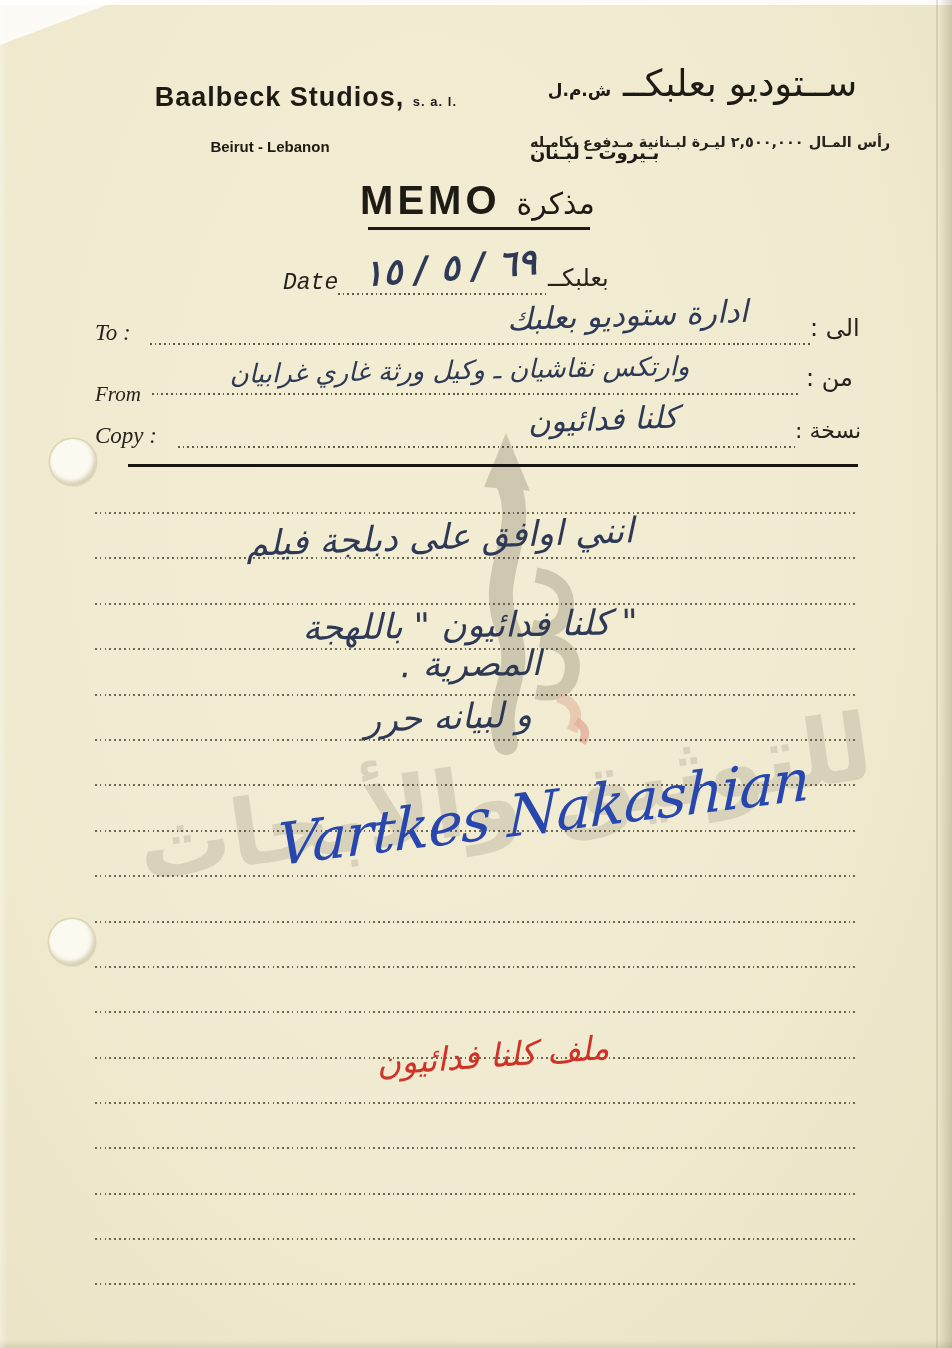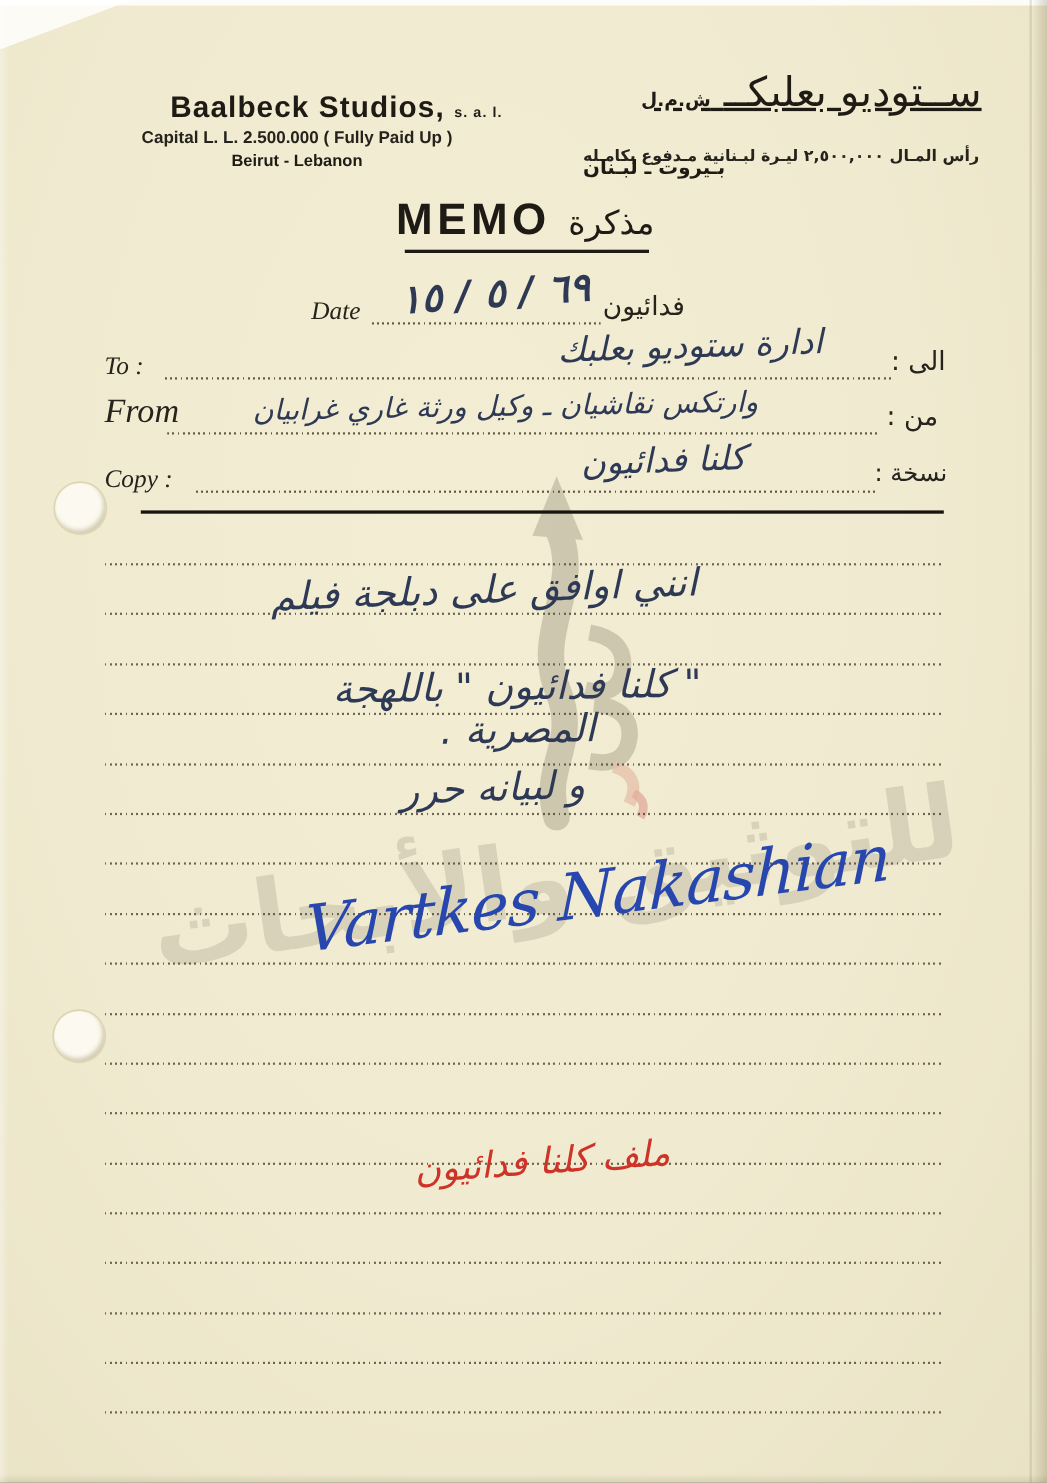--- a/index.html
+++ b/index.html
@@ -61,51 +61,49 @@
       <div class="abs ruled" style="left: 95px; top: 1193px; width: 763px;"></div>
       <div class="abs ruled" style="left: 95px; top: 1238px; width: 763px;"></div>
       <div class="abs ruled" style="left: 95px; top: 1283px; width: 763px;"></div>
     </div>
 
   <div class="abs z3" style="left:117px;top:82px;width:340px;text-align:right;font-weight:bold;font-size:27px;
               letter-spacing:1px;color:#1e1b15;white-space:nowrap;">
     <span>Baalbeck Studios,</span>
     <span style="font-size:13px;font-weight:bold;">s. a. l.</span>
   </div>
-  <div class="abs z3" style="left:100px;top:117px;width:340px;text-align:center;font-size:15.5px;font-weight:600;
-              color:#26231d;white-space:nowrap;">Capital L. L. 2.500.000 ( Fully Paid Up )</div>
   <div class="abs z3" style="left:100px;top:138px;width:340px;text-align:center;font-size:15px;font-weight:bold;color:#1e1b15;">Beirut - Lebanon</div>
 
-  <div class="abs z3 ar" style="left:540px;top:62px;width:395px;text-align:center;font-size:37px;line-height:1.2;
-              color:#1e1b15;white-space:nowrap;text-decoration:underline;">
+  <div class="abs z3 ar" style="left:505px;top:62px;width:395px;text-align:center;font-size:37px;line-height:1.2;
+              color:#1e1b15;white-space:nowrap;">
     <span>ســتوديو بعلبكــ</span>
     <span style="font-size:17px;font-weight:bold;">ش.م.ل</span>
   </div>
   <div class="abs z3 ar" style="left:530px;top:134px;width:385px;text-align:left;font-size:14.5px;font-weight:bold;
               color:#26231d;white-space:nowrap;">رأس المـال ٢,٥٠٠,٠٠٠ ليـرة لبـنانية مـدفوع بكامـله</div>
   <div class="abs z3 ar" style="left:530px;top:142px;width:385px;text-align:left;font-size:18px;font-weight:bold;color:#1e1b15;">بـيروت ـ لبـنان</div>
 
   <div class="abs z3" style="left:355px;top:178px;width:245px;display:flex;justify-content:center;align-items:baseline;gap:16px;">
     <span style="font-weight:bold;font-size:40px;letter-spacing:4px;color:#1e1b15;">MEMO</span>
     <span class="ar" style="font-size:30px;color:#1e1b15;">مذكرة</span>
   </div>
   <div class="abs z3" style="left:368px;top:227px;width:222px;height:2.5px;background:#1e1b15;"></div>
 
-  <div class="abs z3 print-ital" style="left:283px;top:270px;font-size:23px;">Date</div>
+  <div class="abs z3 print-ital" style="left:283px;top:270px;font-size:23px;font-family:Liberation Mono, monospace;">Date</div>
   <div class="abs z3 leader" style="left:338px;top:293px;width:208px;"></div>
-  <div class="abs z3 ar" style="left:548px;top:264px;font-size:24px;color:#26231d;">فدائيون</div>
+  <div class="abs z3 ar" style="left:548px;top:264px;font-size:24px;color:#26231d;">بعلبكــ</div>
   <div class="abs z4 hand" style="left:345px;top:248px;width:210px;font-size:36px;direction:ltr;text-align:center;
               transform:rotate(-4deg);font-weight:bold;">٦٩ / ٥ / ١٥</div>
 
   <div class="abs z3 print-ital" style="left:95px;top:320px;font-size:23px;">To :</div>
   <div class="abs z3 leader" style="left:150px;top:343px;width:660px;"></div>
   <div class="abs z3 ar" style="left:810px;top:314px;font-size:24px;color:#26231d;">الى :</div>
   <div class="abs z4 hand" style="left:450px;top:298px;width:355px;font-size:31px;text-align:center;transform:rotate(-2deg);">ادارة ستوديو بعلبك</div>
 
-  <div class="abs z3 print-ital" style="left:95px;top:356px;font-size:31px;font-style:italic;">From</div>
+  <div class="abs z3 print-ital" style="left:95px;top:382px;font-size:21px;font-style:italic;">From</div>
   <div class="abs z3 leader" style="left:152px;top:393px;width:648px;"></div>
   <div class="abs z3 ar" style="left:806px;top:364px;font-size:24px;color:#26231d;text-align:center;">من :</div>
   <div class="abs z4 hand" style="left:112px;top:356px;width:695px;font-size:26px;text-align:center;transform:rotate(-1deg);">وارتكس نقاشيان ـ وكيل ورثة غاري غرابيان</div>
 
   <div class="abs z3 print-ital" style="left:95px;top:423px;font-size:23px;">Copy :</div>
   <div class="abs z3 leader" style="left:178px;top:446px;width:618px;"></div>
   <div class="abs z3 ar" style="left:795px;top:418px;font-size:22px;color:#26231d;">نسخة :</div>
   <div class="abs z4 hand" style="left:468px;top:402px;width:270px;font-size:31px;text-align:center;transform:rotate(-2deg);">كلنا فدائيون</div>
 
   <div class="abs z3" style="left:128px;top:464px;width:730px;height:3px;background:#181510;"></div>

